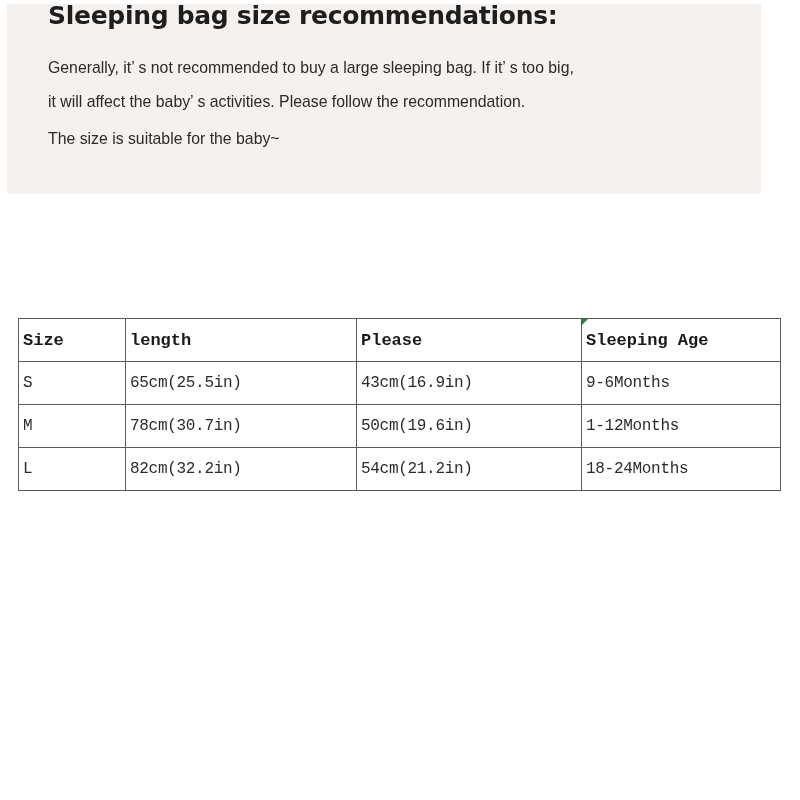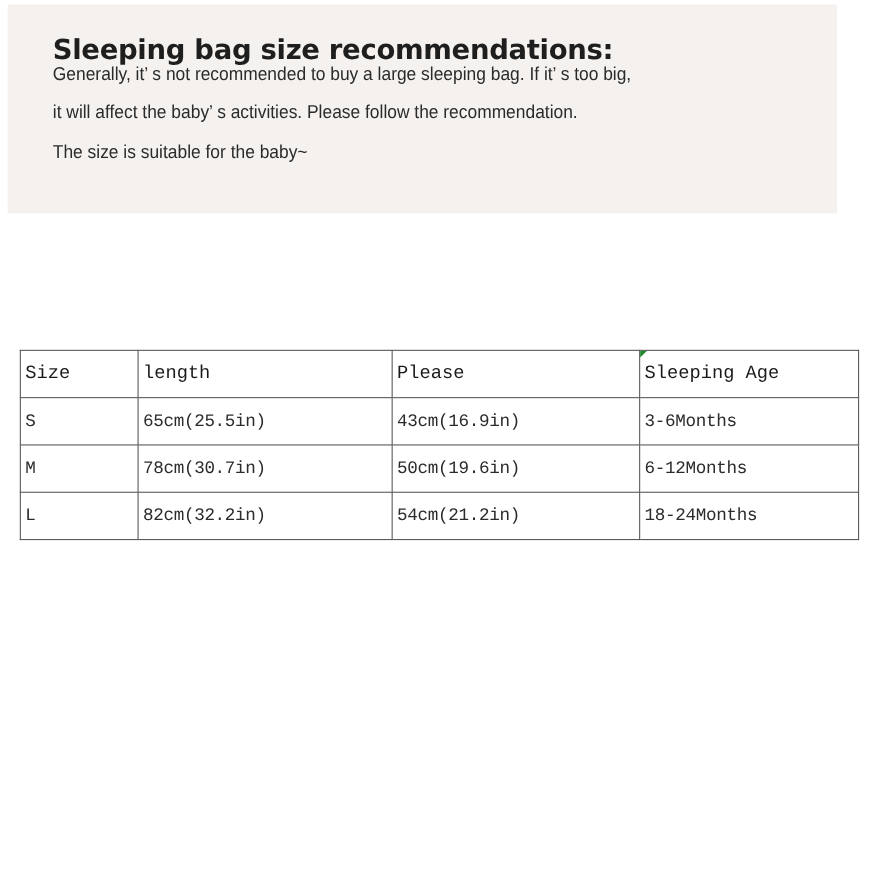--- a/index.html
+++ b/index.html
@@ -18,21 +18,21 @@
       position: absolute;
       left: 7px;
       top: 4px;
       width: 754px;
       height: 190px;
       background: #f5f1ee;
     }
     .intro-title {
       position: absolute;
       left: 48px;
-      top: 31px;
+      top: 1px;
       margin: 0;
       font-family: "DejaVu Sans", sans-serif;
       font-weight: bold;
       font-size: 25px;
       letter-spacing: -0.3px;
       color: #1e1e1e;
       white-space: nowrap;
     }
     .intro-line {
       position: absolute;
@@ -59,21 +59,21 @@
     .size-table td, .size-table th {
       border: 1.5px solid #5a5a5a;
       padding: 0 0 0 4px;
       text-align: left;
       vertical-align: middle;
       font-size: 17px;
       white-space: nowrap;
     }
     .size-table th {
       font-family: "Liberation Mono", monospace;
-      font-weight: normal;
+      font-weight: bold;
       font-size: 17px;
       height: 42px;
       color: #1a1a1a;
     }
     .size-table td {
       height: 42px;
       font-family: "Liberation Mono", monospace;
       font-size: 16px;
       letter-spacing: -0.3px;
     }
@@ -111,27 +111,27 @@
       <th class="col-length">length</th>
       <th class="col-width">Please</th>
       <th class="col-age age-header"><span class="comment-marker"></span><span>Sleeping Age</span></th>
     </tr>
   </thead>
   <tbody>
     <tr>
       <td>S</td>
       <td>65cm(25.5in)</td>
       <td>43cm(16.9in)</td>
-      <td>3-6Months</td>
+      <td>9-6Months</td>
     </tr>
     <tr>
       <td>M</td>
       <td>78cm(30.7in)</td>
       <td>50cm(19.6in)</td>
-      <td>6-12Months</td>
+      <td>1-12Months</td>
     </tr>
     <tr>
       <td>L</td>
       <td>82cm(32.2in)</td>
       <td>54cm(21.2in)</td>
       <td>18-24Months</td>
     </tr>
   </tbody>
 </table>
 

